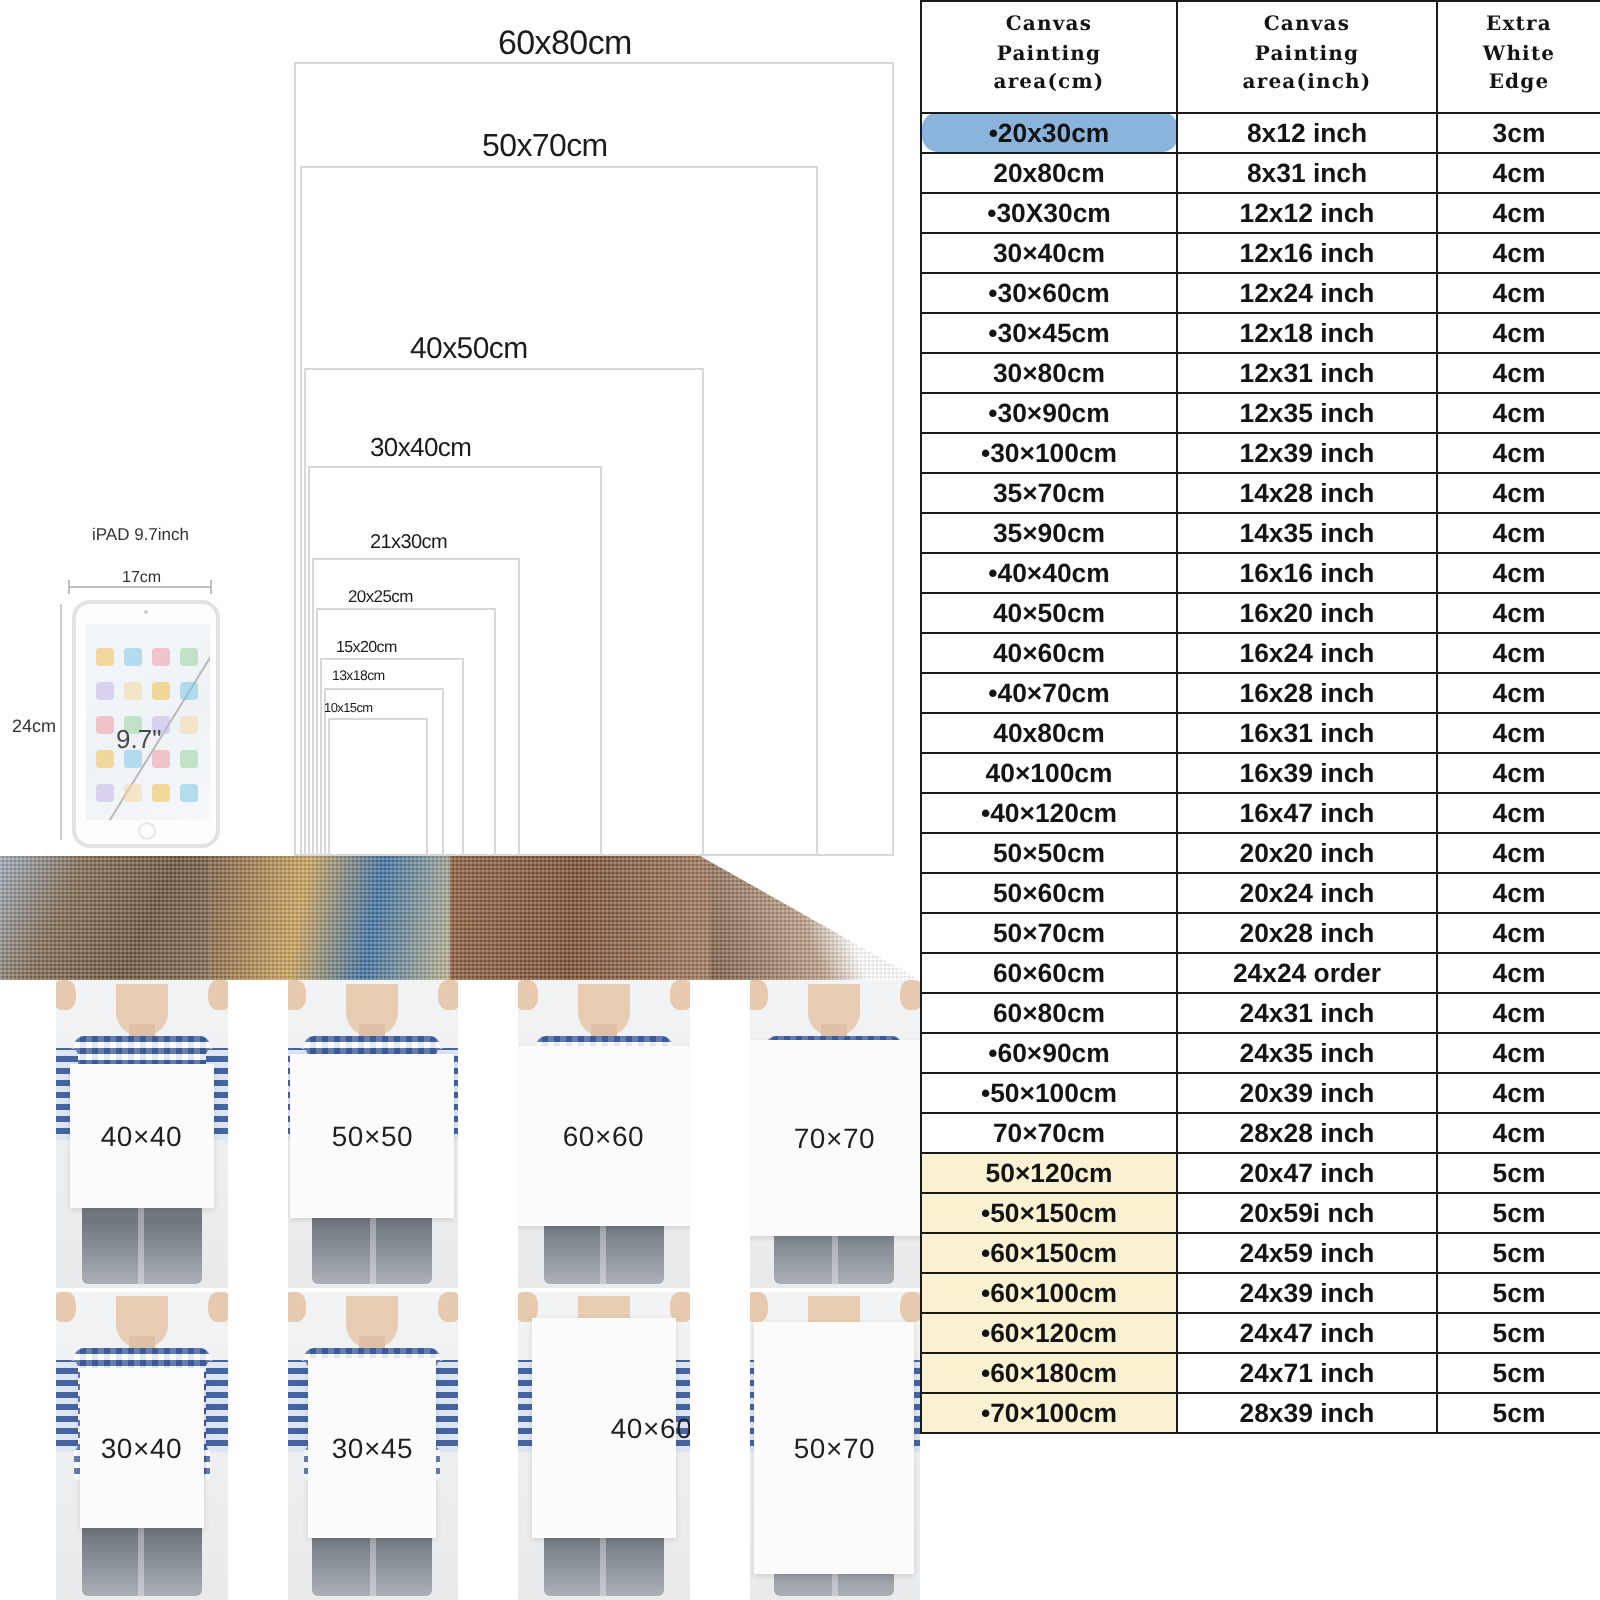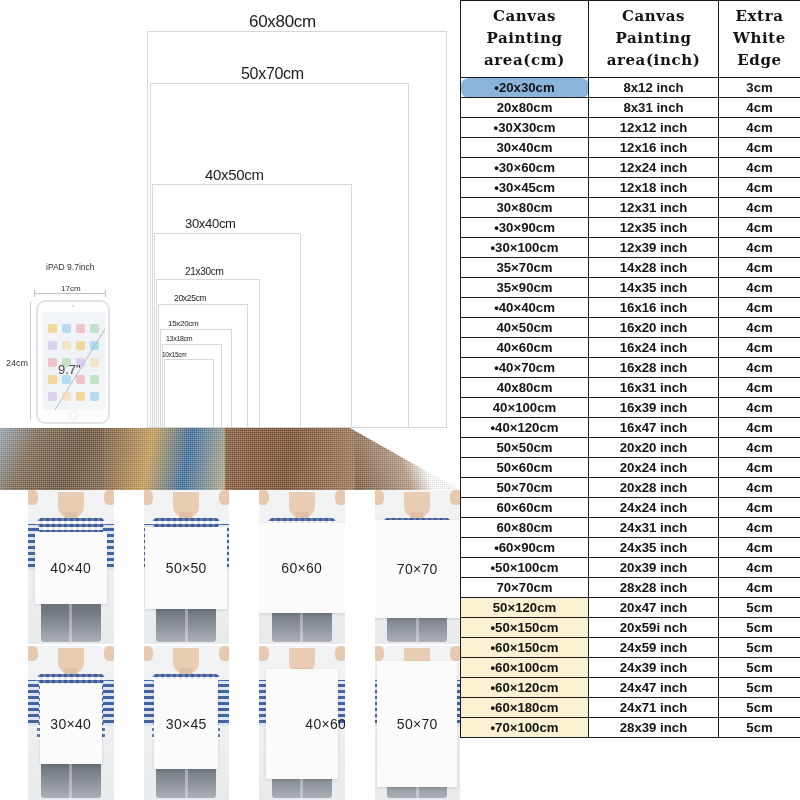--- a/index.html
+++ b/index.html
@@ -234,21 +234,21 @@
   #size-table col.c2 { width: 130px; }
   #size-table col.c3 { width: 82px; }
   #size-table th, #size-table td {
     border: 1.3px solid #1a1a1a;
     text-align: center;
     color: #141414;
     padding: 0;
   }
   #size-table th {
     font-family: "DejaVu Serif", serif;
-    font-size: 15px;
+    font-size: 10px;
     font-weight: bold;
     line-height: 1.45;
     padding: 5px 2px 6px;
     letter-spacing: .6px;
   }
   #size-table td {
     font-size: 13.2px;
     font-weight: bold;
     height: 20px;
     white-space: nowrap;
@@ -436,21 +436,21 @@
           <div class="person">
             <div class="p-head"></div>
             <div class="p-neck"></div>
             <div class="p-shirt"></div>
             <div class="p-arm-l"></div>
             <div class="p-arm-r"></div>
             <div class="p-pants"></div>
             <div class="p-hand-l"></div>
             <div class="p-hand-r"></div>
           </div>
-          <div class="canvas-board" style="width: 72px; height: 110px; margin-left: -36px; top: 23px; padding-left: 48px;">
+          <div class="canvas-board" style="width: 72px; height: 110px; margin-left: -36px; top: 13px; padding-left: 48px;">
             <span>40×60</span>
           </div>
         </div>
         <div class="photo-cell">
           <div class="person">
             <div class="p-head"></div>
             <div class="p-neck"></div>
             <div class="p-shirt"></div>
             <div class="p-arm-l"></div>
             <div class="p-arm-r"></div>
@@ -593,21 +593,21 @@
             <td>20x24 inch</td>
             <td>4cm</td>
           </tr>
           <tr>
             <td>50×70cm</td>
             <td>20x28 inch</td>
             <td>4cm</td>
           </tr>
           <tr>
             <td>60×60cm</td>
-            <td>24x24 inch</td>
+            <td>24x24 order</td>
             <td>4cm</td>
           </tr>
           <tr>
             <td>60×80cm</td>
             <td>24x31 inch</td>
             <td>4cm</td>
           </tr>
           <tr>
             <td>•60×90cm</td>
             <td>24x35 inch</td>

